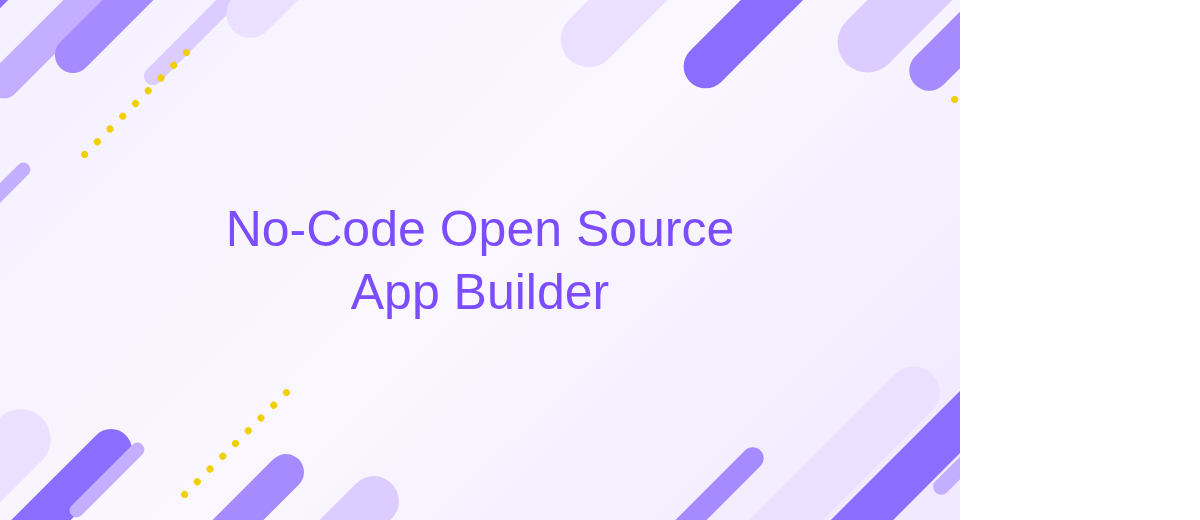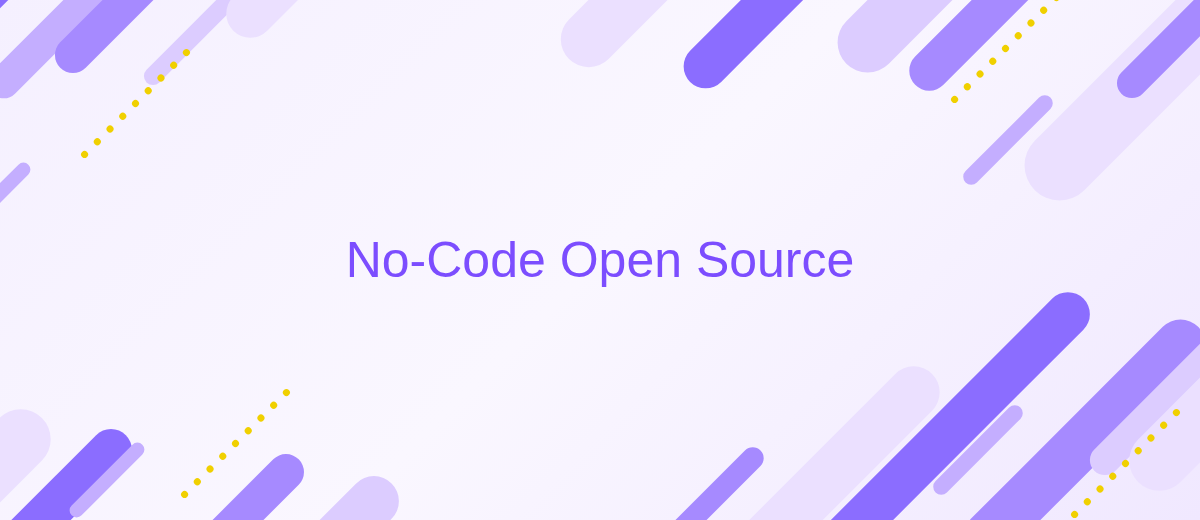--- a/index.html
+++ b/index.html
@@ -8,21 +8,21 @@
       box-sizing: border-box;
     }
     body {
       width: 1200px;
       height: 520px;
       overflow: hidden;
       font-family: -apple-system, BlinkMacSystemFont, "Segoe UI", Helvetica, Arial, sans-serif;
     }
     .banner {
       position: relative;
-      width: 1200px;
+      width: 960px;
       height: 520px;
       background: linear-gradient(135deg, #f5f0ff 0%, #faf7ff 50%, #f0e8ff 100%);
       overflow: hidden;
     }
     .shape {
       position: absolute;
       border-radius: 999px;
     }
     .title {
       position: absolute;
@@ -127,15 +127,16 @@
       <span class="dot"></span>
       <span class="dot"></span>
       <span class="dot"></span>
       <span class="dot"></span>
       <span class="dot"></span>
       <span class="dot"></span>
   </div>
 
   <h1 class="title">
     <span>No-Code Open Source</span><br>
+    <span>App Builder</span>
   </h1>
 
 </div>
 
 </body></html>

